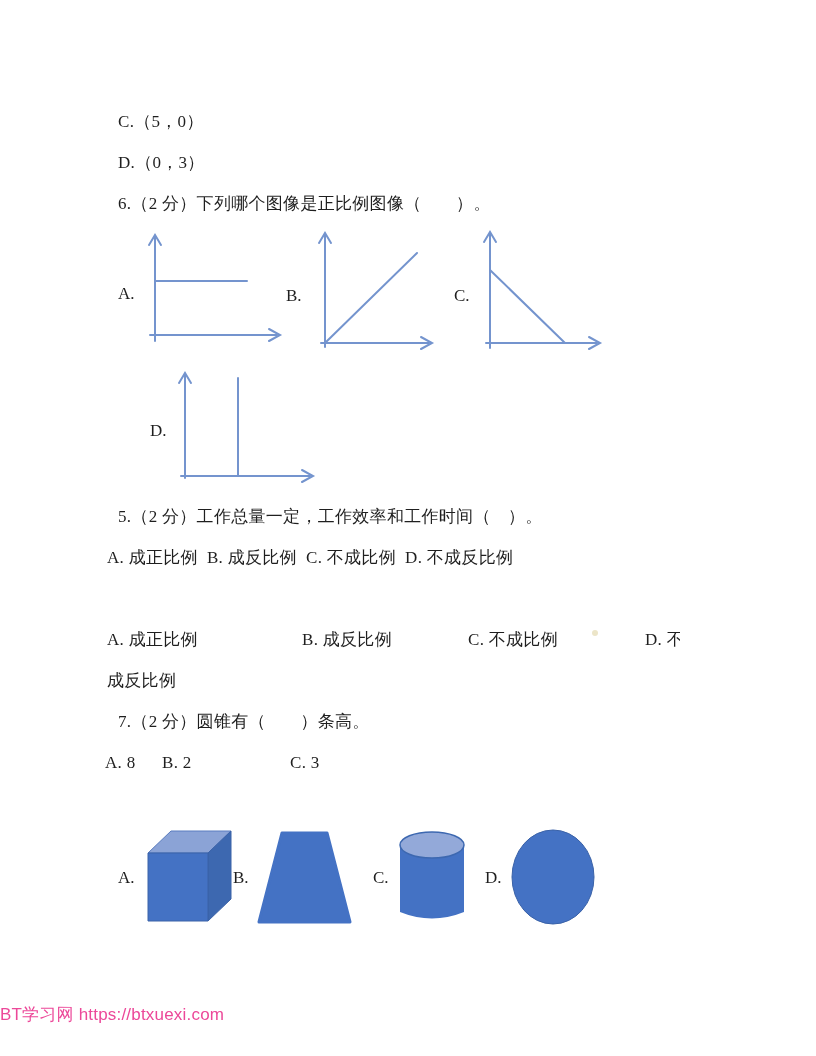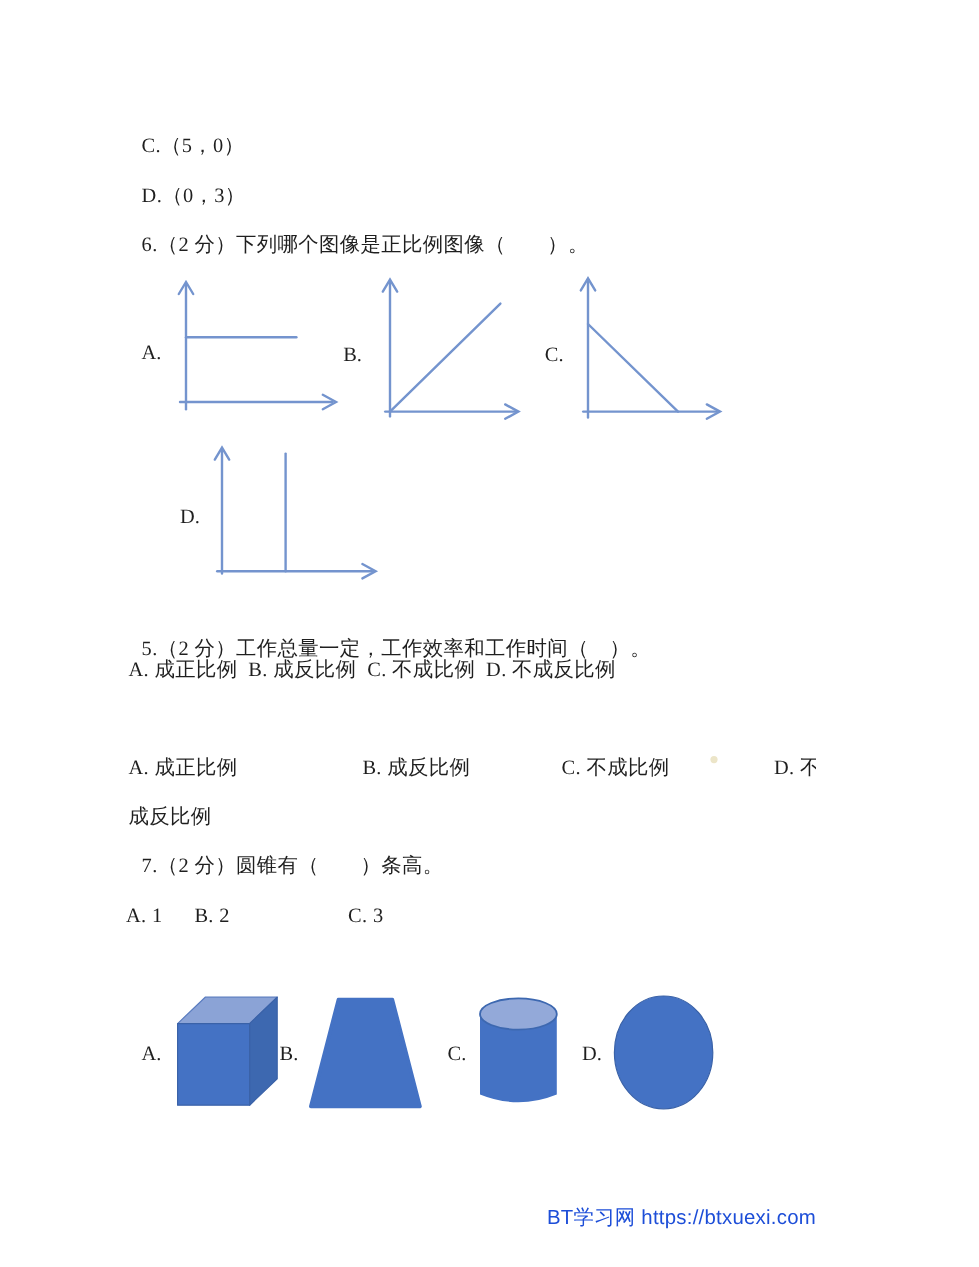--- a/index.html
+++ b/index.html
@@ -10,23 +10,23 @@
   }
   .tline{
     position:absolute;font-size:17px;line-height:20px;
     white-space:pre;letter-spacing:0.3px;
   }
   .figlabel{
     position:absolute;font-size:17px;line-height:20px;white-space:pre;
   }
   svg{position:absolute;display:block;}
   .footer{
-    position:absolute;left:0;top:1003px;width:100%;text-align:right;
+    position:absolute;left:0;top:1003px;width:100%;text-align:left;
     font-family:"Liberation Sans","DejaVu Sans",sans-serif;
-    font-size:17px;color:#1d4ed8;letter-spacing:0.2px;
+    font-size:17px;color:#ec4899;letter-spacing:0.2px;
   }
   .artifact-dot{
     position:absolute;left:592px;top:630px;width:6px;height:6px;
     border-radius:50%;background:#ece5c8;
   }
 </style>
 </head>
 <body>
 
 <div class="page">
@@ -74,32 +74,32 @@
   <svg style="left:173px;top:366px" width="152" height="124" viewBox="0 0 152 124">
     <g stroke="#7494ce" stroke-width="2" fill="none" stroke-linecap="round">
       <line x1="12" y1="9" x2="12" y2="112"></line>
       <polyline points="6,17 12,7 18,17"></polyline>
       <line x1="8" y1="110" x2="137" y2="110"></line>
       <polyline points="129,104 140,110 129,116"></polyline>
       <line x1="65" y1="12" x2="65" y2="110"></line>
     </g>
   </svg>
 
-  <div class="tline" style="left:118px;top:531px">5.（2 分）工作总量一定，工作效率和工作时间（　）。</div>
+  <div class="tline" style="left:118px;top:507px">5.（2 分）工作总量一定，工作效率和工作时间（　）。</div>
   <div class="tline" style="left:107px;top:548px">A. 成正比例  B. 成反比例  C. 不成比例  D. 不成反比例</div>
 
   <div class="tline" style="left:107px;top:630px">A. 成正比例</div>
   <div class="tline" style="left:302px;top:630px">B. 成反比例</div>
   <div class="tline" style="left:468px;top:630px">C. 不成比例</div>
   <div class="tline" style="left:645px;top:630px">D. 不</div>
   <div class="tline" style="left:107px;top:671px">成反比例</div>
   <div class="artifact-dot"></div>
 
   <div class="tline" style="left:118px;top:712px">7.（2 分）圆锥有（　　）条高。</div>
-  <div class="tline" style="left:105px;top:753px">A. 1</div>
+  <div class="tline" style="left:105px;top:753px">A. 8</div>
   <div class="tline" style="left:162px;top:753px">B. 2</div>
   <div class="tline" style="left:290px;top:753px">C. 3</div>
 
 
   <div class="figlabel" style="left:118px;top:868px">A.</div>
   <div class="figlabel" style="left:233px;top:868px">B.</div>
   <div class="figlabel" style="left:373px;top:868px">C.</div>
   <div class="figlabel" style="left:485px;top:868px">D.</div>
 
   <svg style="left:145px;top:826px" width="92" height="100" viewBox="0 0 92 100">

